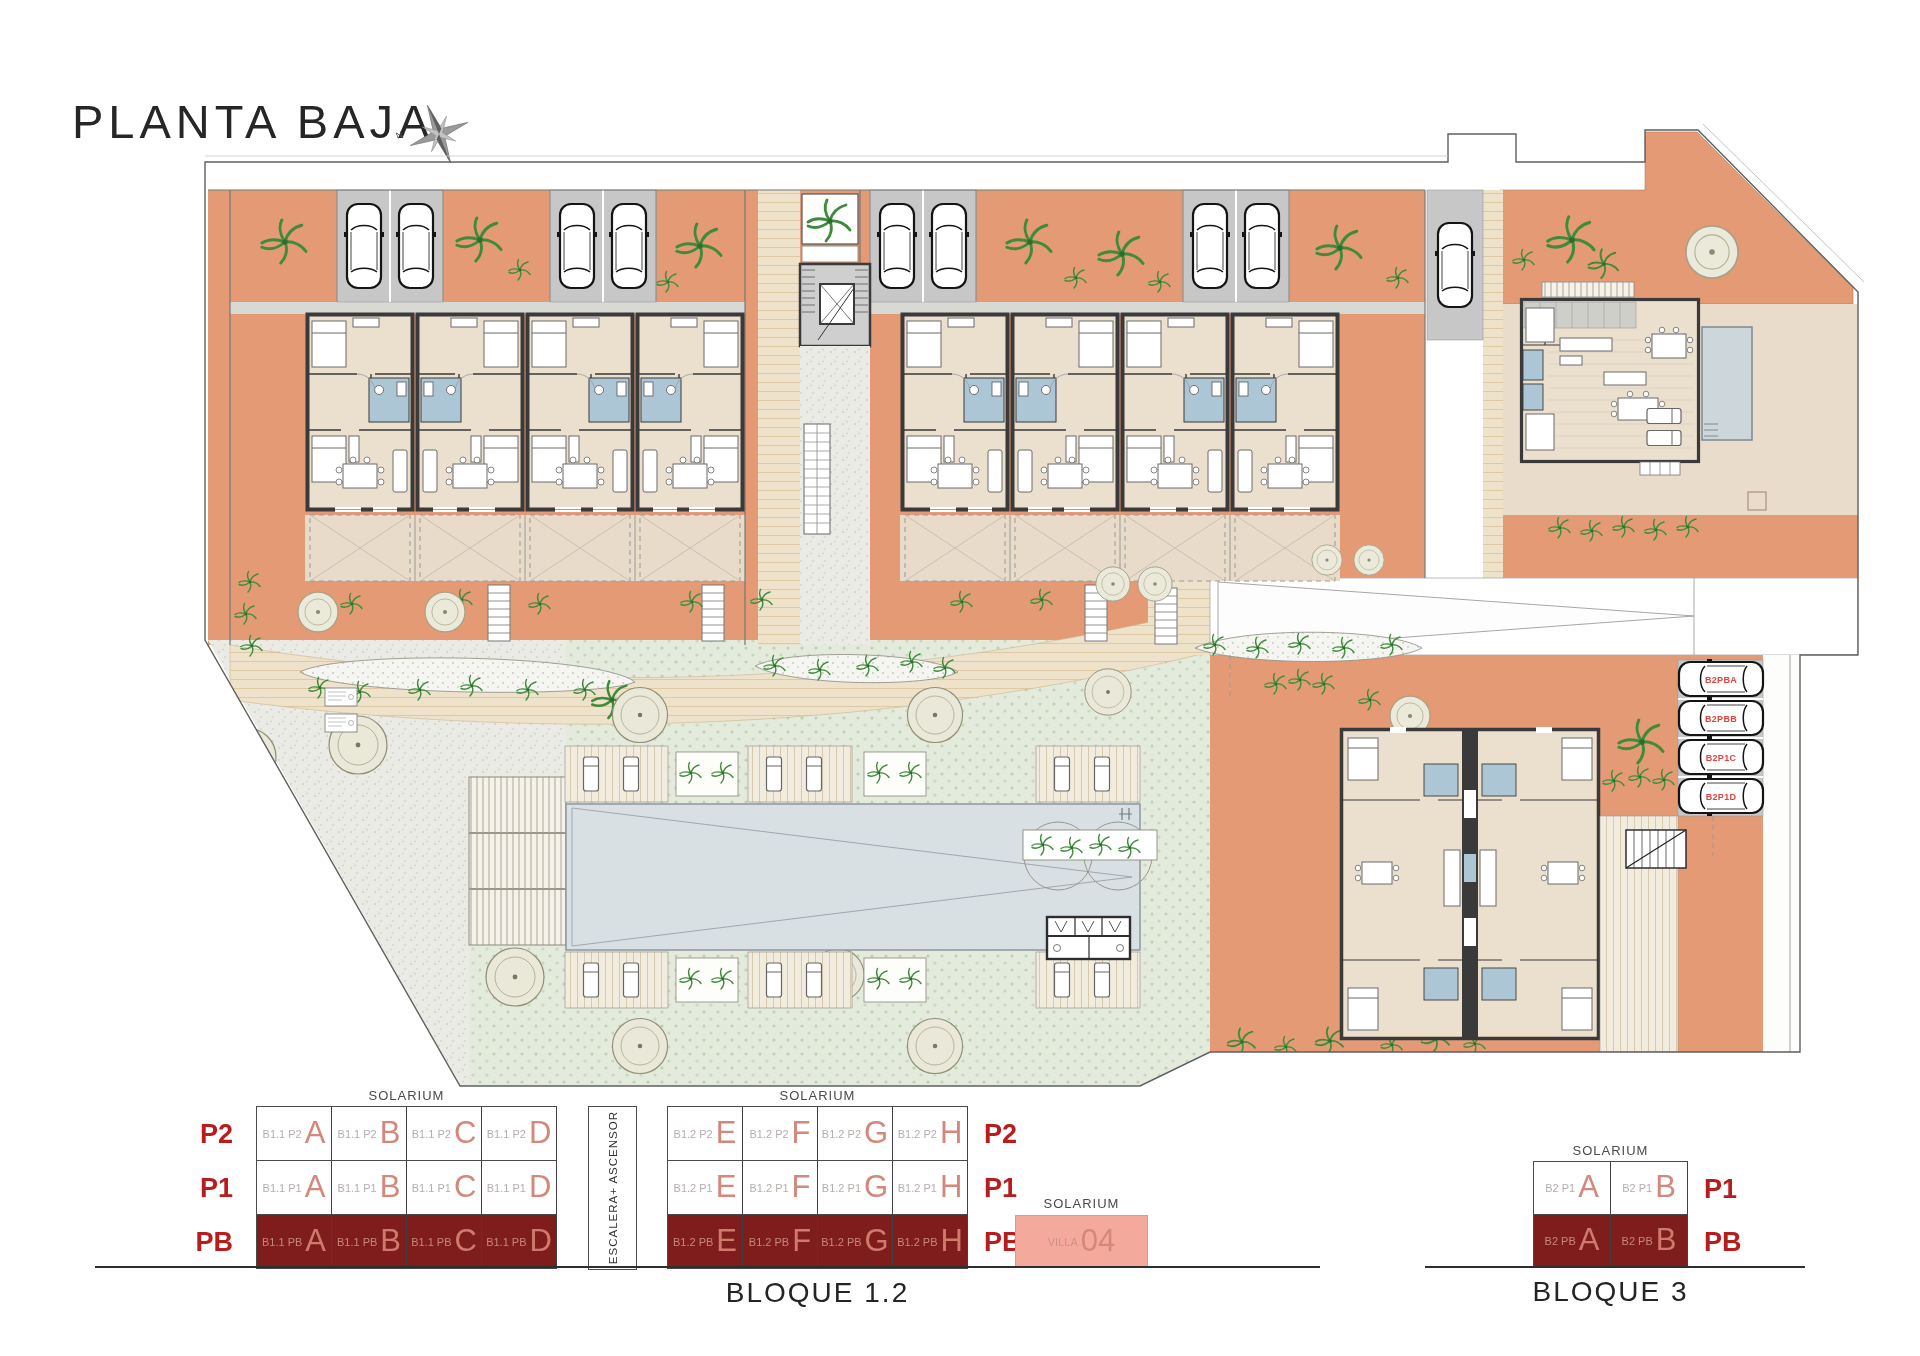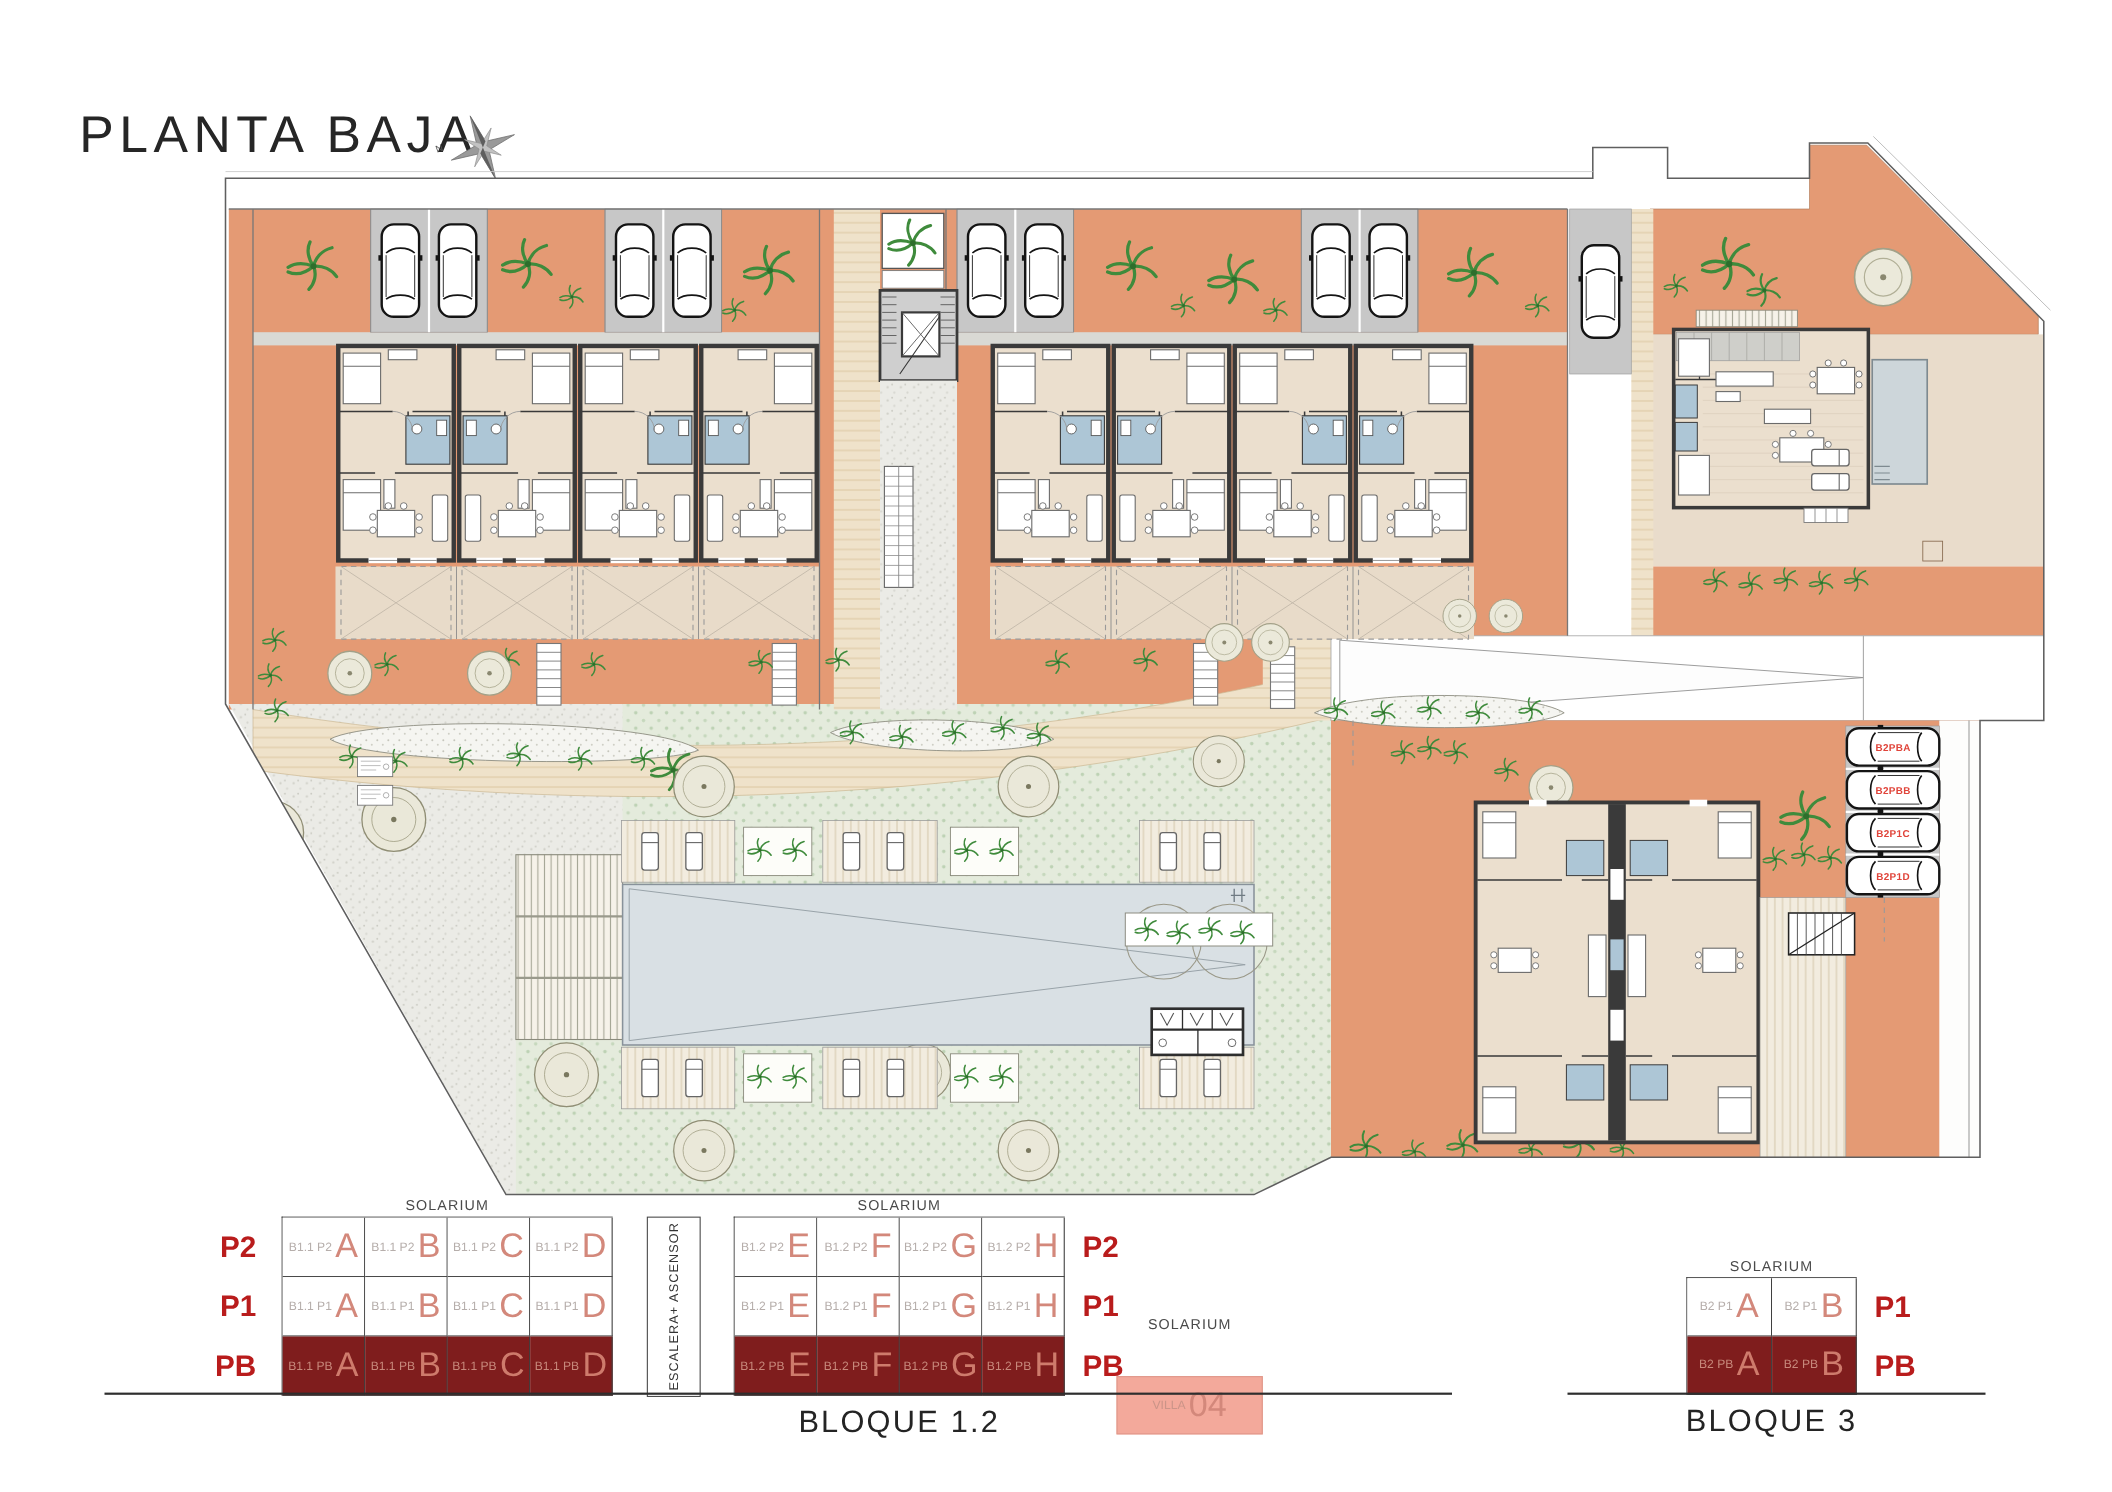--- a/index.html
+++ b/index.html
@@ -25,21 +25,21 @@
   .letter{font-size:31px;color:#d3887b;line-height:1;margin-top:-3px;}
   .lrow.hl .letter{color:#ce7b6c;}
   .sol{position:absolute;top:-18px;left:0;right:0;text-align:center;font-size:13px;color:#4a4a4a;letter-spacing:1px;}
   .cap{position:absolute;left:-40px;right:-40px;text-align:center;font-size:28px;color:#242424;letter-spacing:2px;top:calc(100% + 8px);white-space:nowrap;}
   .flabel{position:absolute;top:50%;transform:translateY(-50%);font-size:27px;color:#b91c1c;font-weight:bold;}
   .flabel.left{right:calc(100% + 24px);}
   .flabel.right{left:calc(100% + 16px);}
   .stairbox{position:absolute;left:588px;top:1106px;width:47px;height:162px;border:1px solid #4a4a4a;display:flex;align-items:center;justify-content:center;}
   .stairbox span{writing-mode:vertical-rl;transform:rotate(180deg);font-size:11.5px;letter-spacing:1px;color:#333;white-space:nowrap;}
   .villa-sol{position:absolute;left:1015px;top:1196px;width:133px;text-align:center;font-size:13px;color:#4a4a4a;letter-spacing:1px;}
-  .villa-box{position:absolute;left:1015px;top:1215px;width:133px;height:53px;background:#f3a99b;border:1px solid #e0988a;box-sizing:border-box;display:flex;align-items:center;justify-content:center;gap:3px;margin-top:36px;}
+  .villa-box{position:absolute;left:1015px;top:1215px;width:133px;height:53px;background:#f3a99b;border:1px solid #e0988a;box-sizing:border-box;display:flex;align-items:center;justify-content:center;gap:3px;}
   .villa-box .vcode{font-size:11px;color:#cb9488;}
   .villa-box .vnum{font-size:31px;color:#d3887b;line-height:1;margin-top:-3px;}
   .baseline{position:absolute;height:2px;background:#2e2e2e;}
   #baseline-1{left:95px;top:1266px;width:1225px;}
   #baseline-2{left:1425px;top:1266px;width:380px;}
 </style>
 </head>
 <body>
 
 <div class="page">

